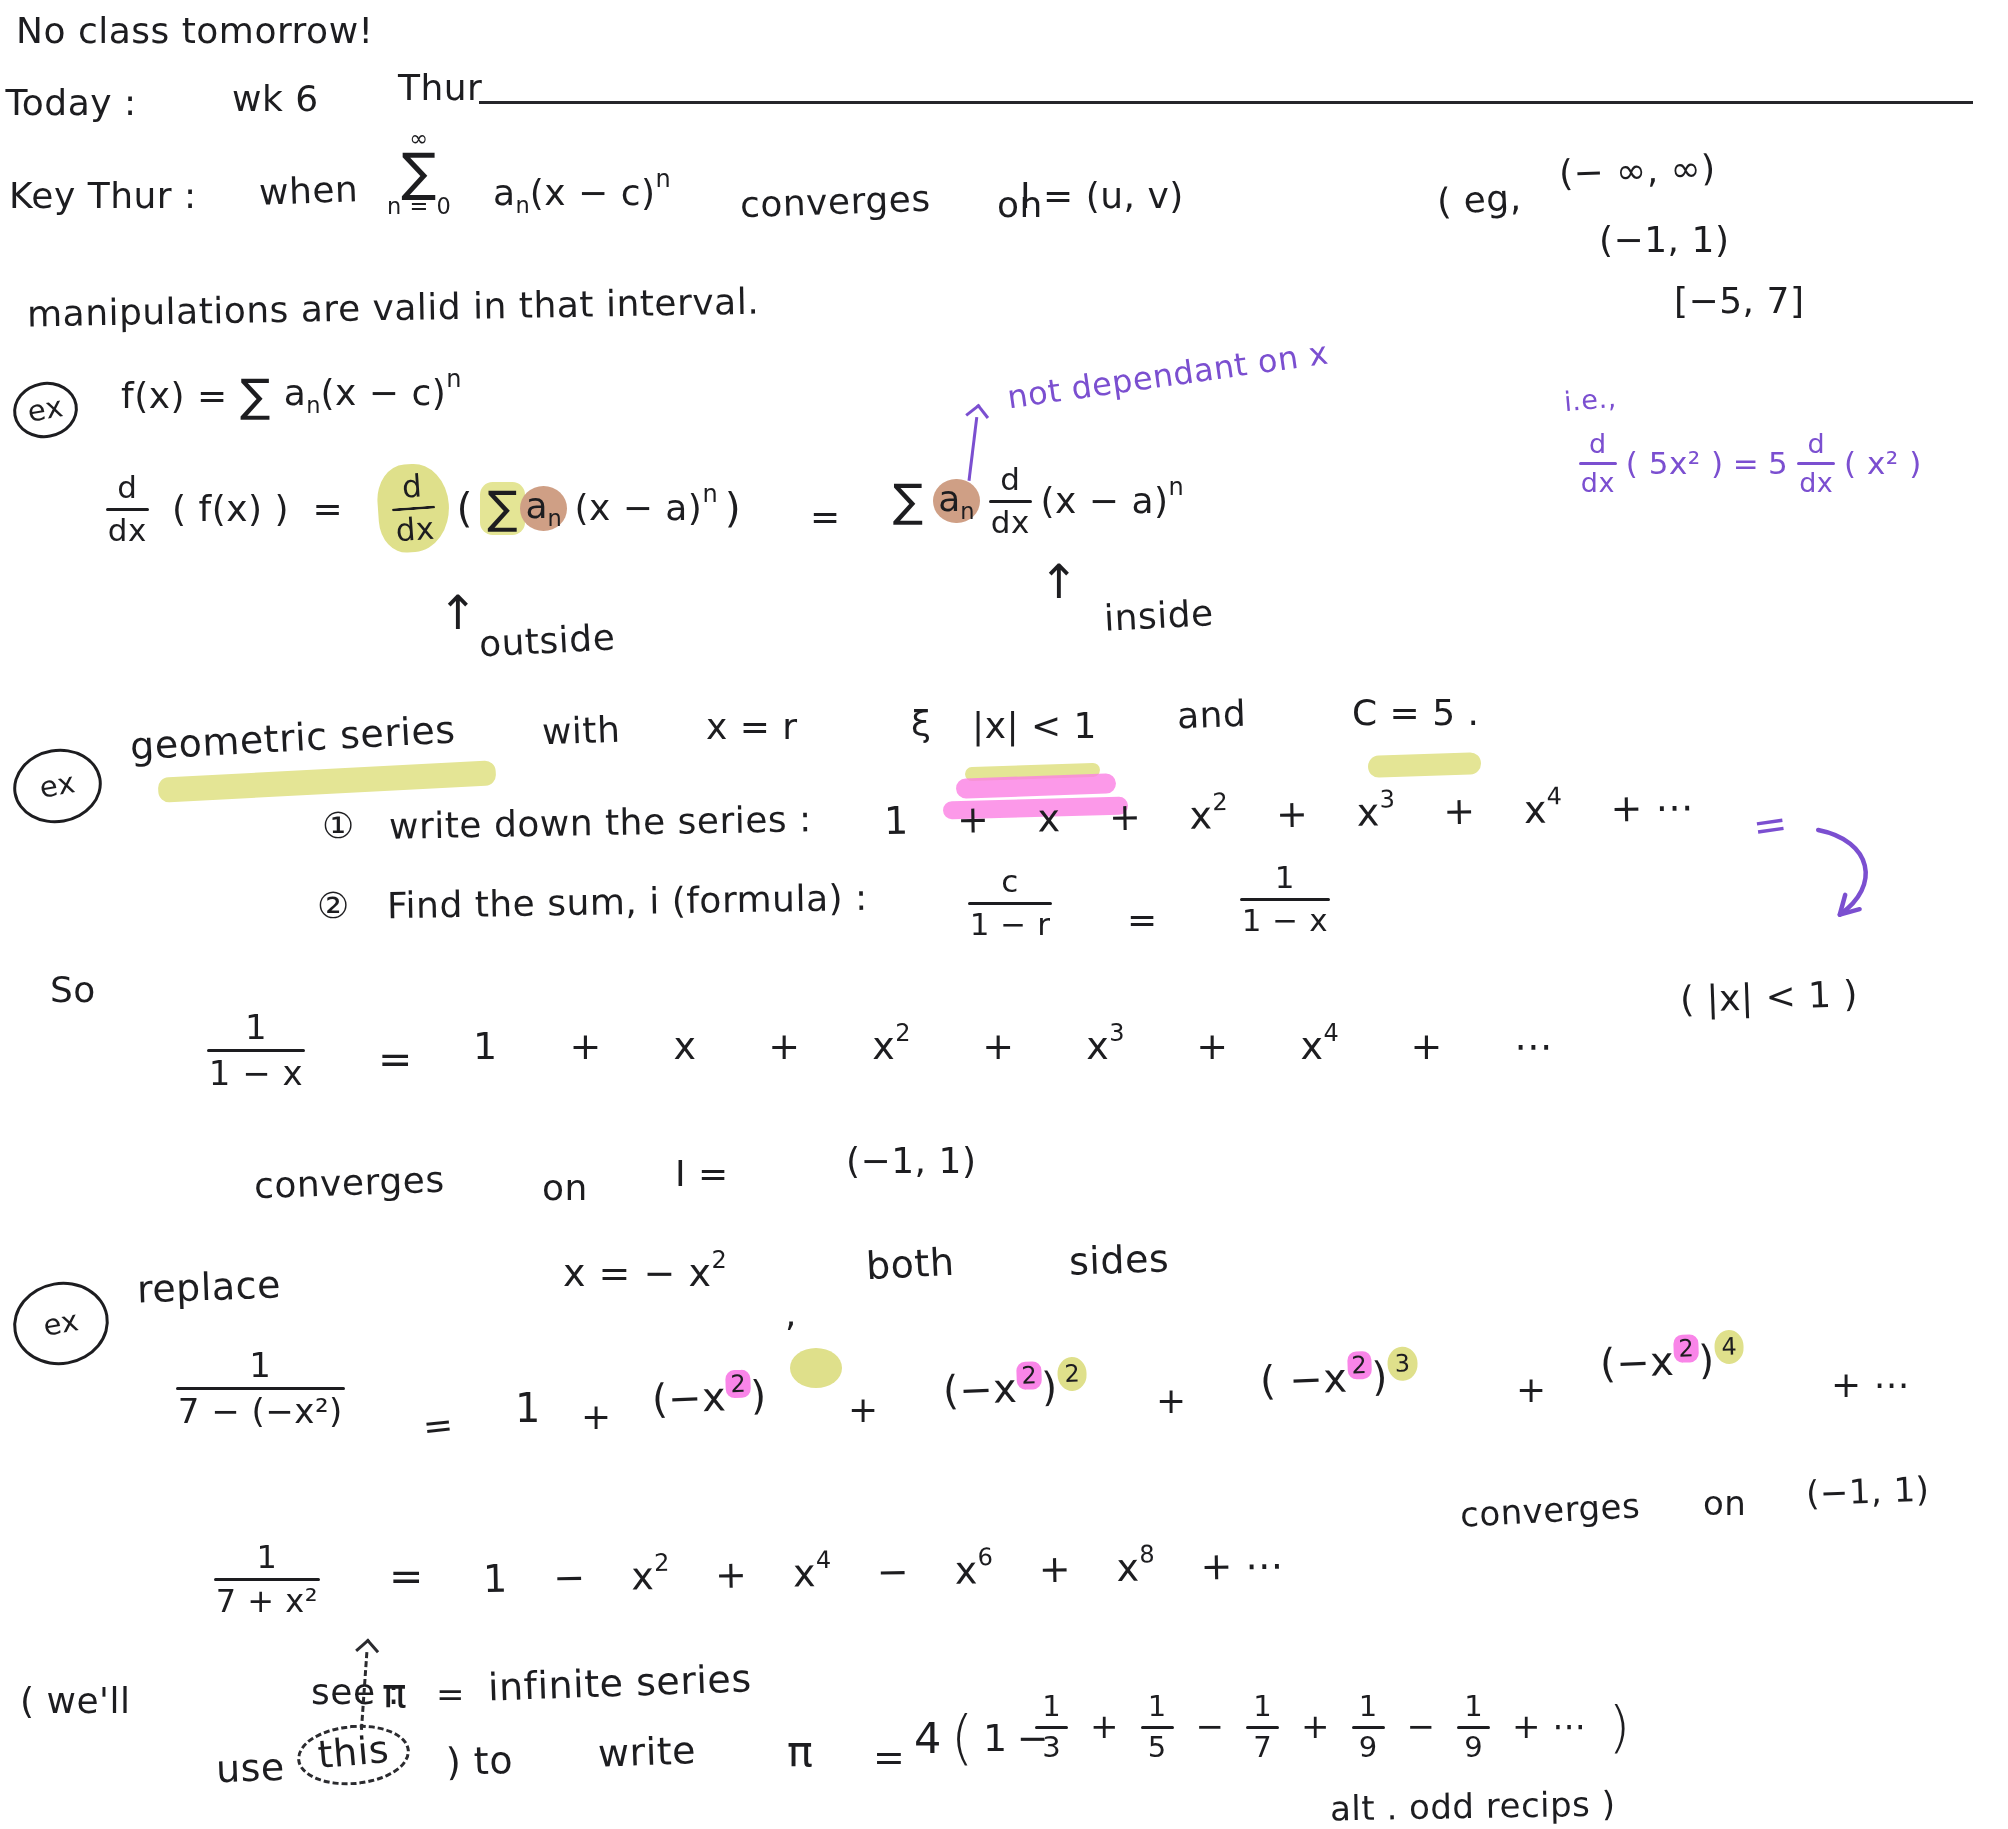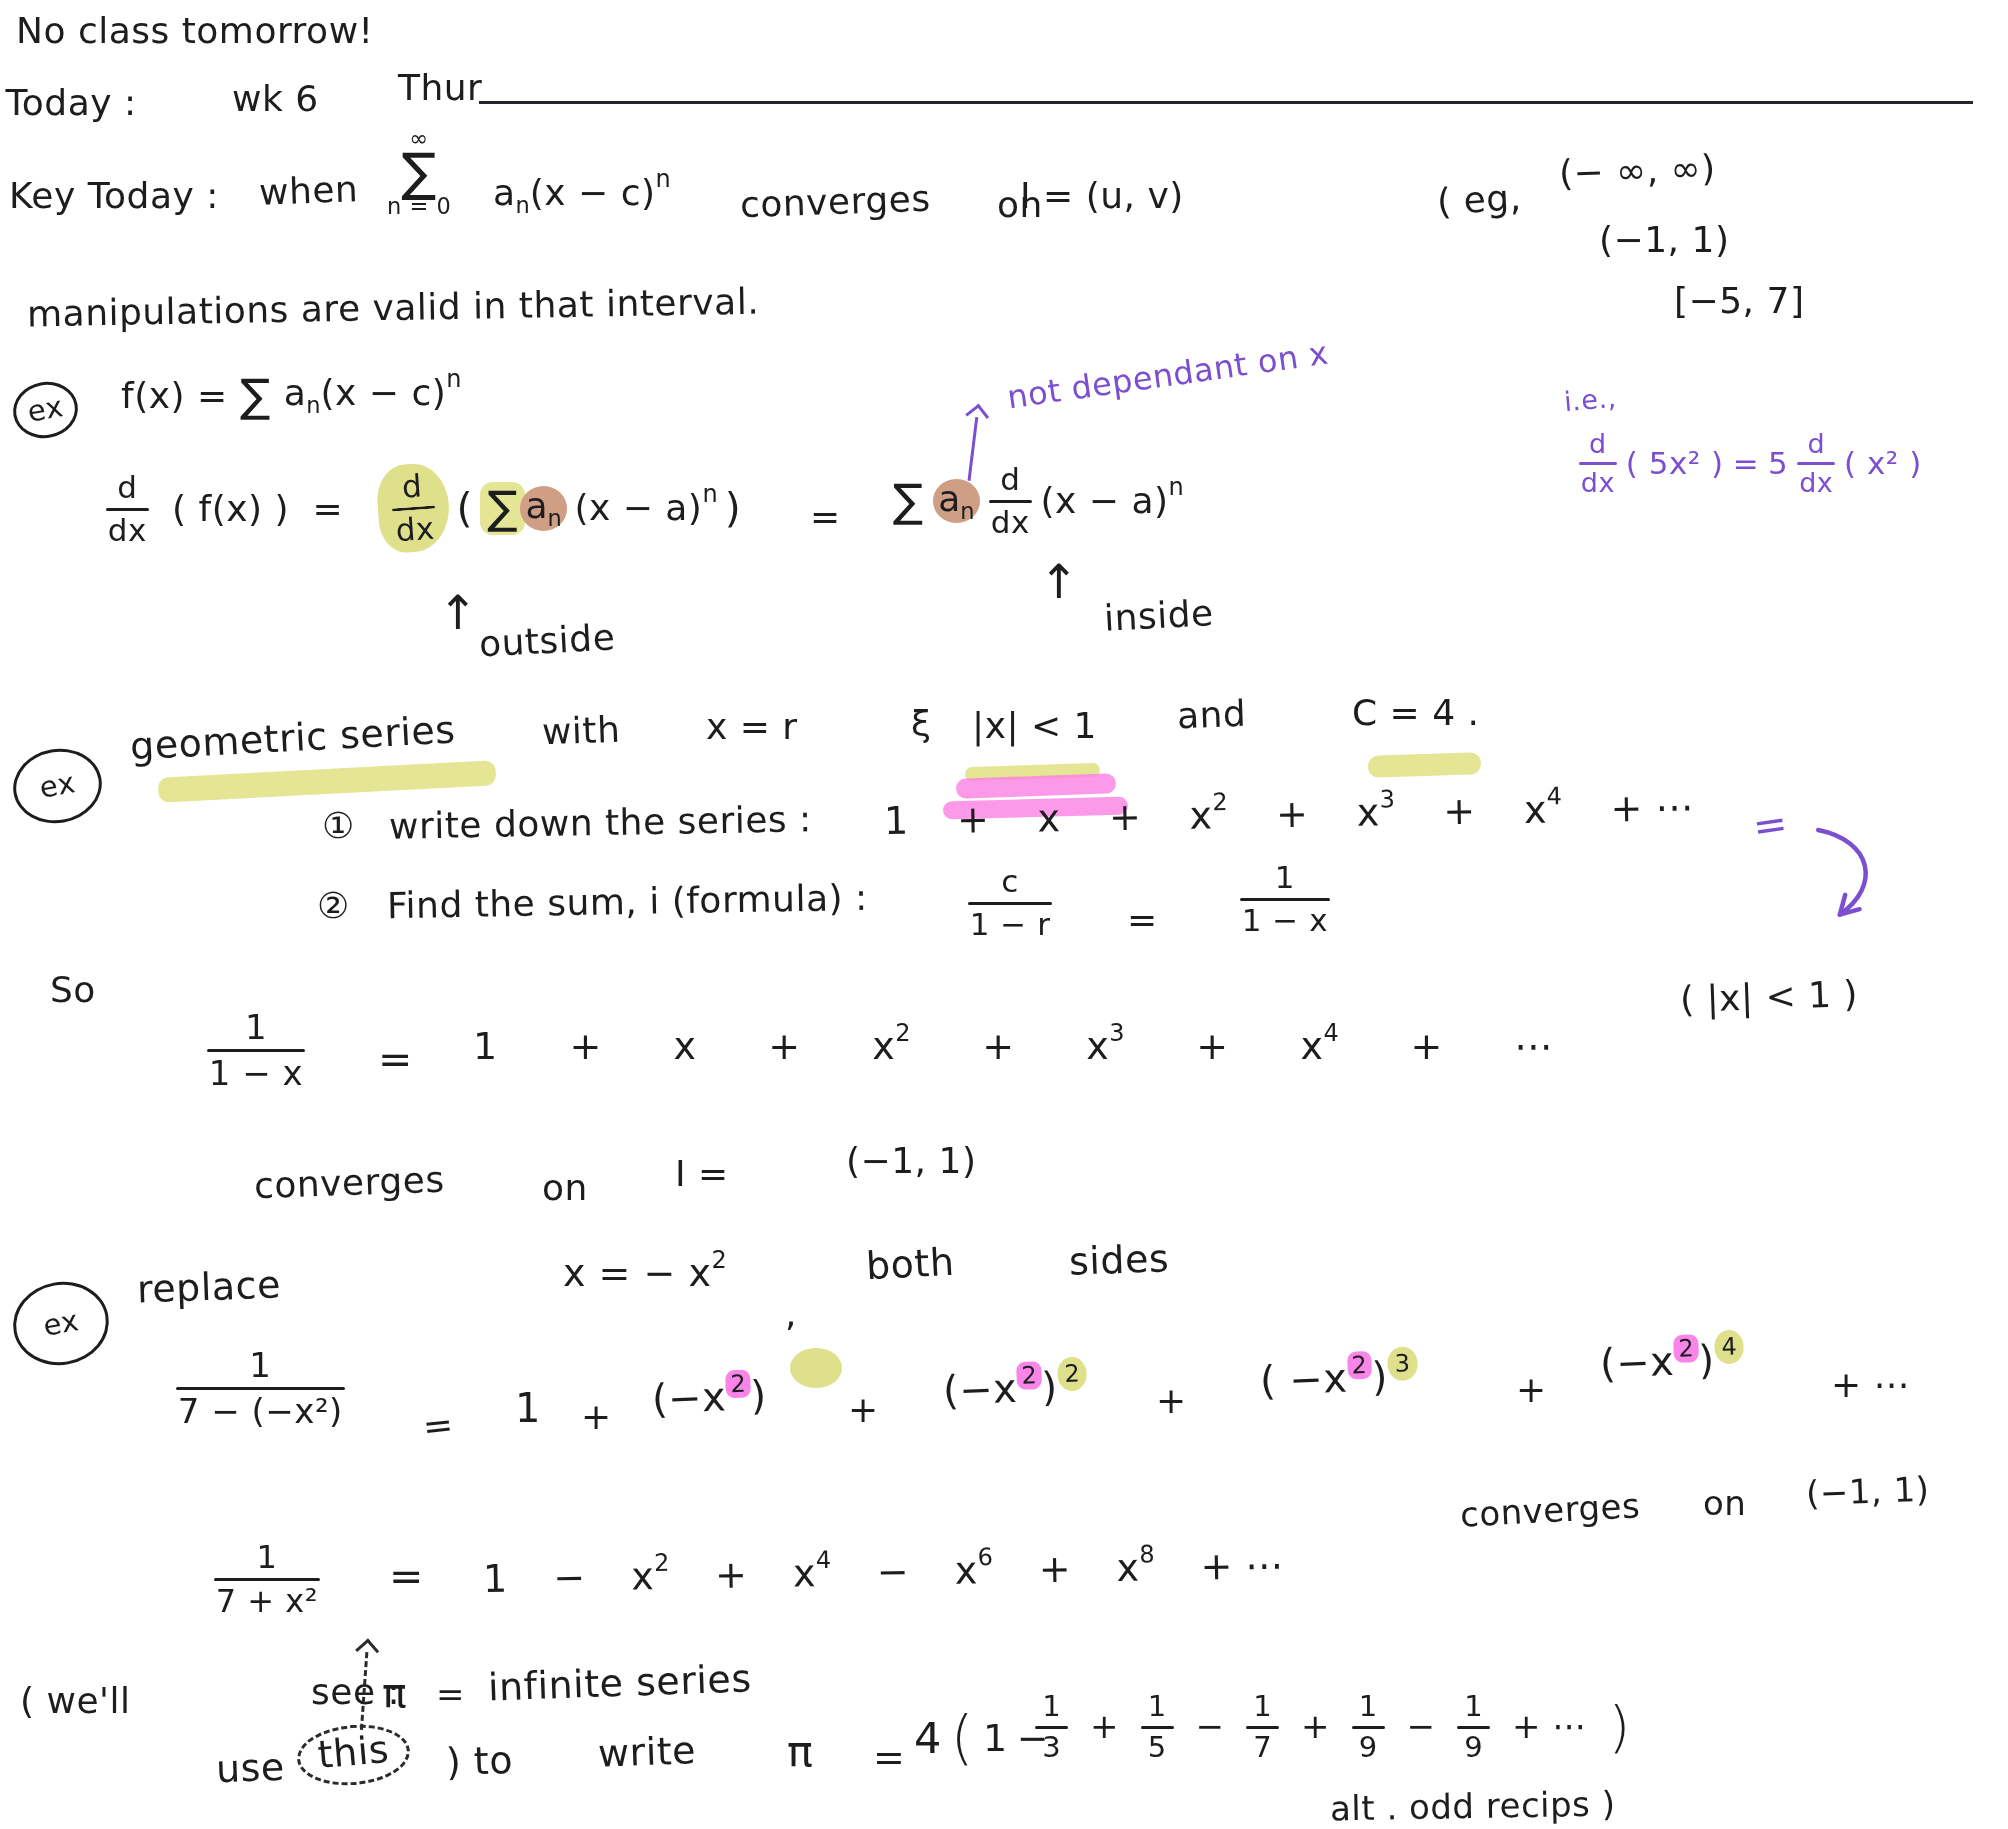--- a/index.html
+++ b/index.html
@@ -46,21 +46,21 @@
 </style>
 </head>
 <body>
 
 <div class="p t" style="left:16px;top:10.8px">No class tomorrow!</div>
 <div class="p t" style="left:5.4px;top:83px">Today :</div>
 <div class="p t" style="left:232px;top:79px">wk 6</div>
 <div class="p t" style="left:398px;top:68px">Thur</div>
 <div class="hline" style="left:479px;top:101px;width:1494px"></div>
 
-<div class="p t" style="left:9px;top:176px">Key Today :</div>
+<div class="p t" style="left:9px;top:176px">Key Thur :</div>
 <div class="p t rot-2" style="left:259px;top:171px">when</div>
 <div class="p sumblock" style="left:387px;top:128px">
   <span class="lim">∞</span>
   <span class="sum">∑</span>
   <span class="lim">n = 0</span>
 </div>
 <div class="p t" style="left:493px;top:173px">
   <span>a</span><sub class="ss">n</sub><span>(x − c)</span><span class="esup">n</span>
 </div>
 <div class="p t rot-2" style="left:740px;top:182px">converges</div>
@@ -150,21 +150,21 @@
 <div class="p rot-3" style="left:130px;top:718px;font-size:38px">geometric series</div>
 <div class="p t rot-2" style="left:542px;top:711px">with</div>
 <div class="p t" style="left:706px;top:707px">x = r</div>
 <div class="p t" style="left:911px;top:704px">ξ</div>
 <div class="bar-yel" style="left:965px;top:765px;width:135px;height:14.4px;transform:rotate(-2deg)"></div>
 <div class="bar-pink" style="left:956px;top:776px;width:160px;height:20px;transform:rotate(-2deg)"></div>
 <div class="bar-pink" style="left:943px;top:799px;width:185px;height:18px;transform:rotate(-1.5deg)"></div>
 <div class="p t" style="left:972px;top:706px">|x| &lt; 1</div>
 <div class="p t rot-2" style="left:1177px;top:695px">and</div>
 <div class="bar-yel" style="left:1368px;top:754px;width:113px;height:21.6px;transform:rotate(-2deg)"></div>
-<div class="p t" style="left:1352px;top:693px">C = 4 .</div>
+<div class="p t" style="left:1352px;top:693px">C = 5 .</div>
 
 <div class="p t" style="left:322px;top:806px">①</div>
 <div class="p t rot-1" style="left:389px;top:803px">write down the series :</div>
 <div class="p row rot-1" style="left:884px;top:794px;width:810px;justify-content:space-between;font-size:38px">
   <span><span>1</span></span>
   <span><span>+</span></span>
   <span><span>x</span></span>
   <span><span>+</span></span>
   <span><span>x</span><span class="esup">2</span></span>
   <span><span>+</span></span>

